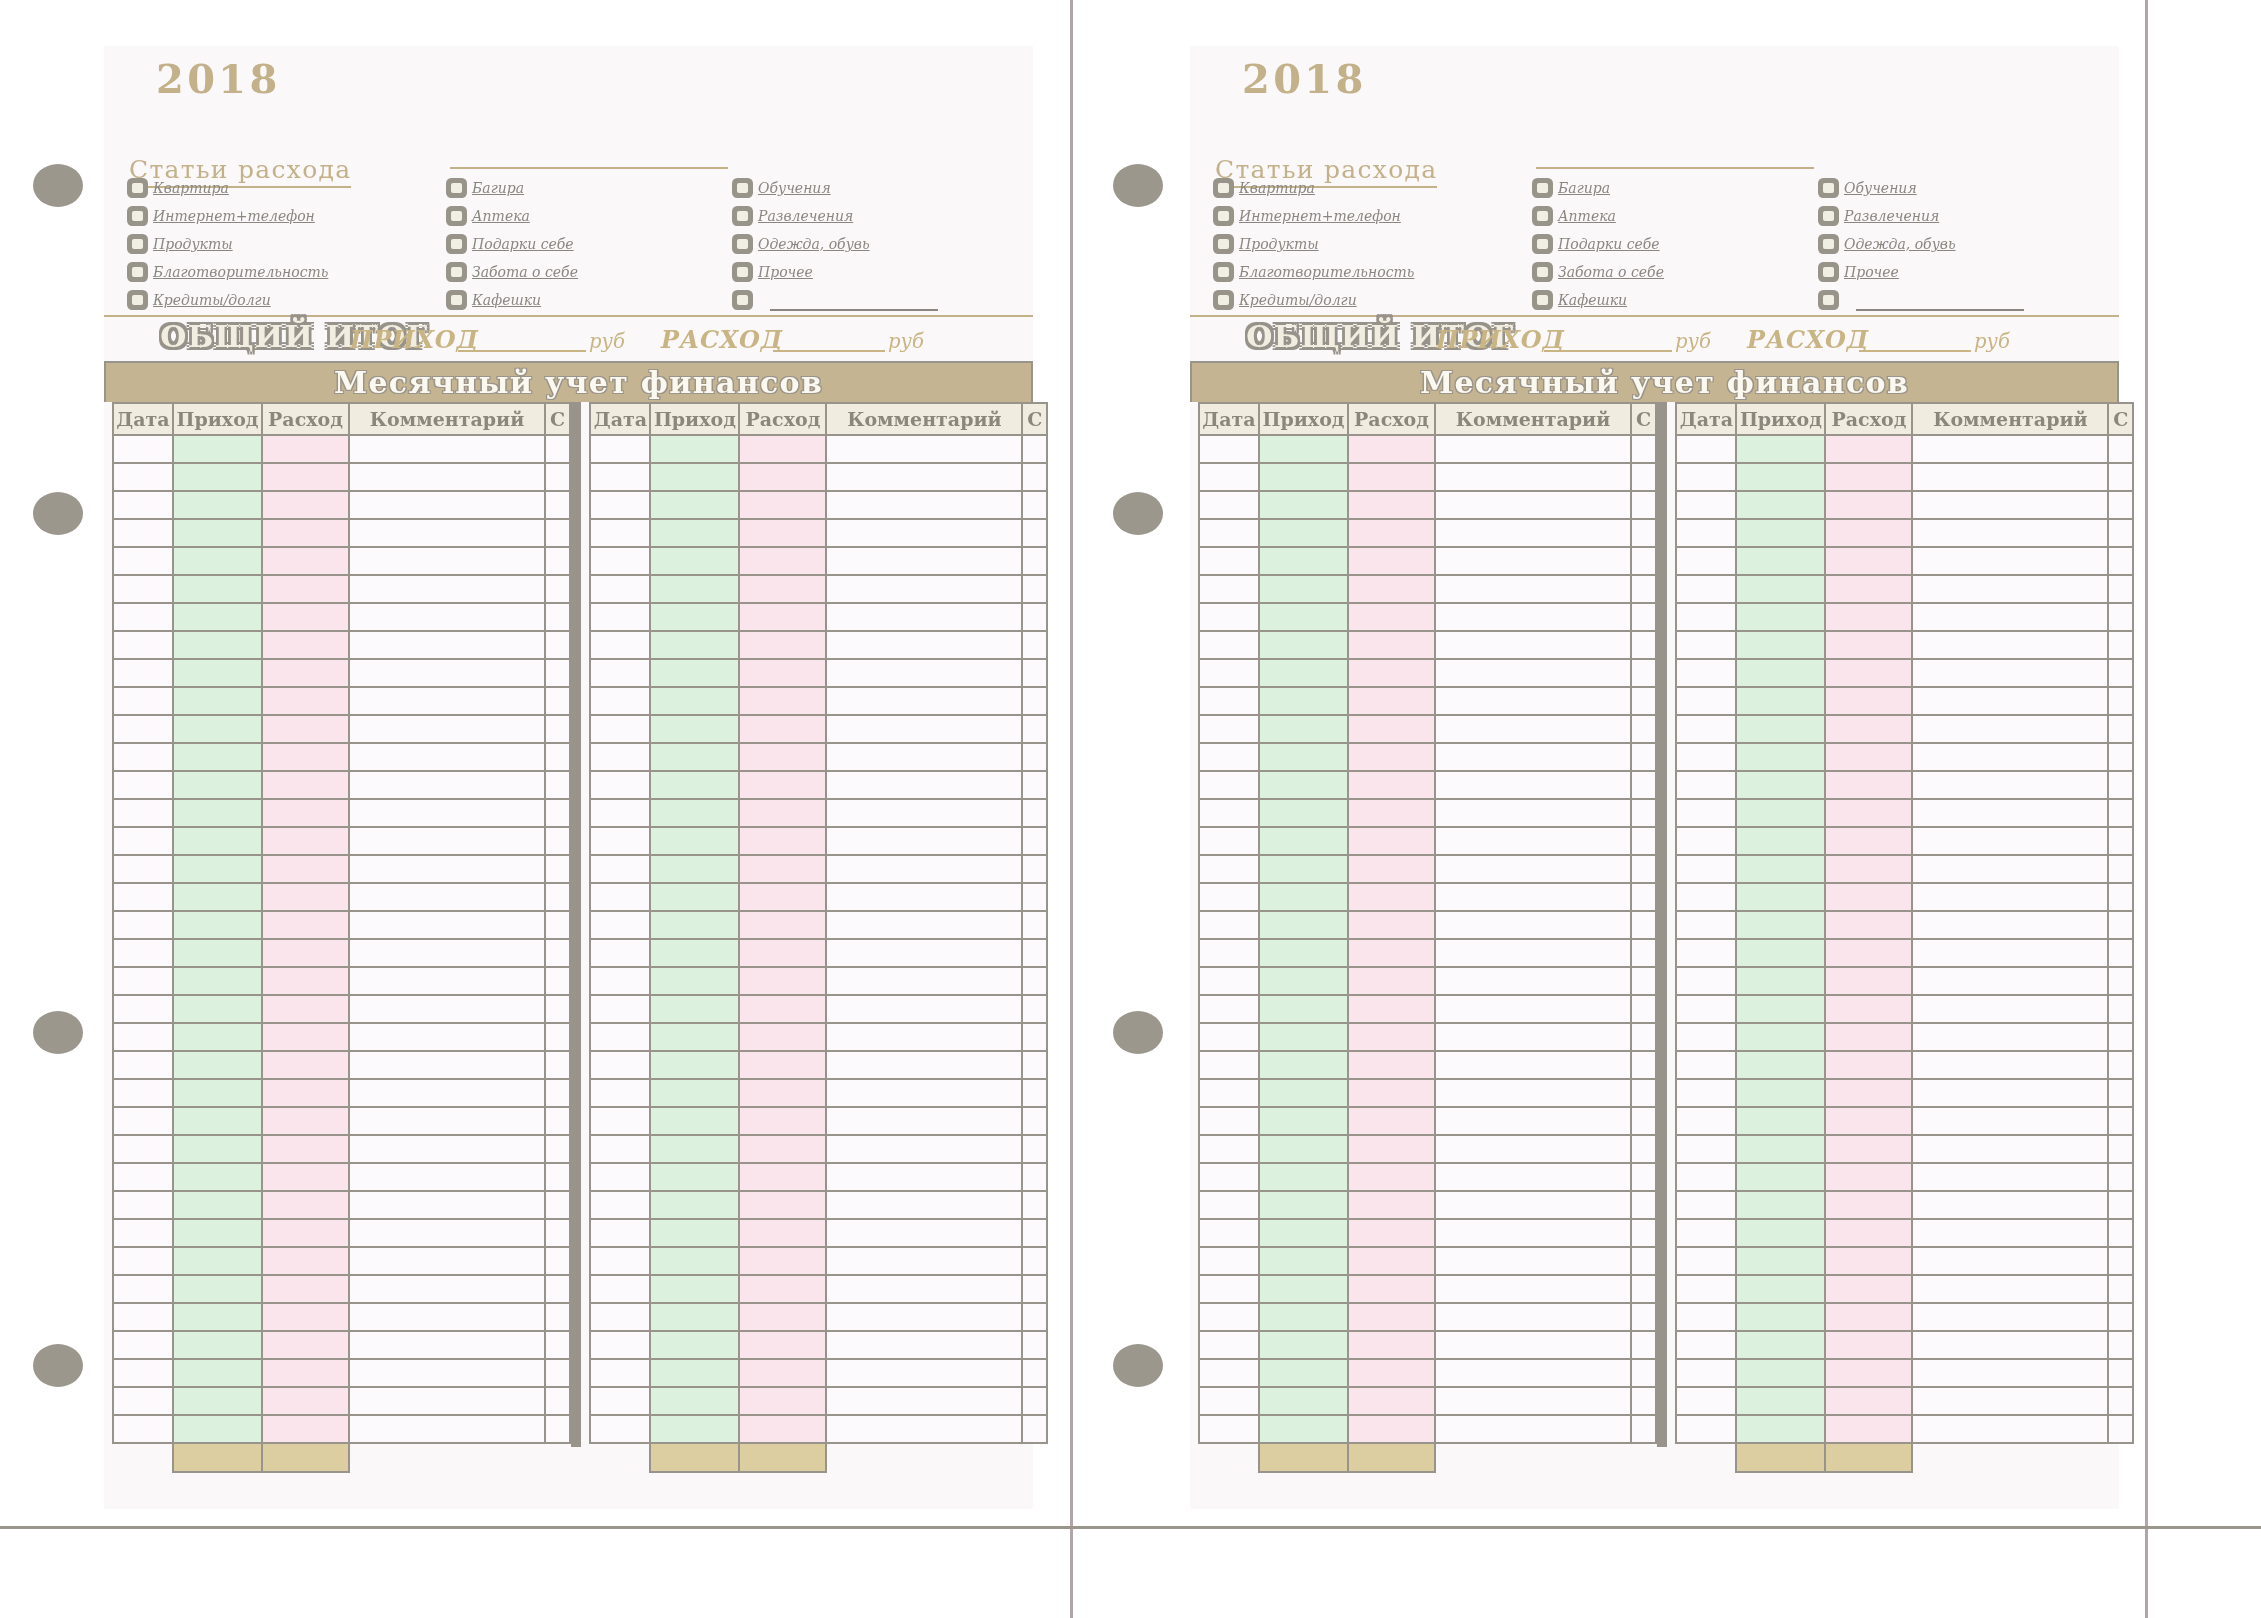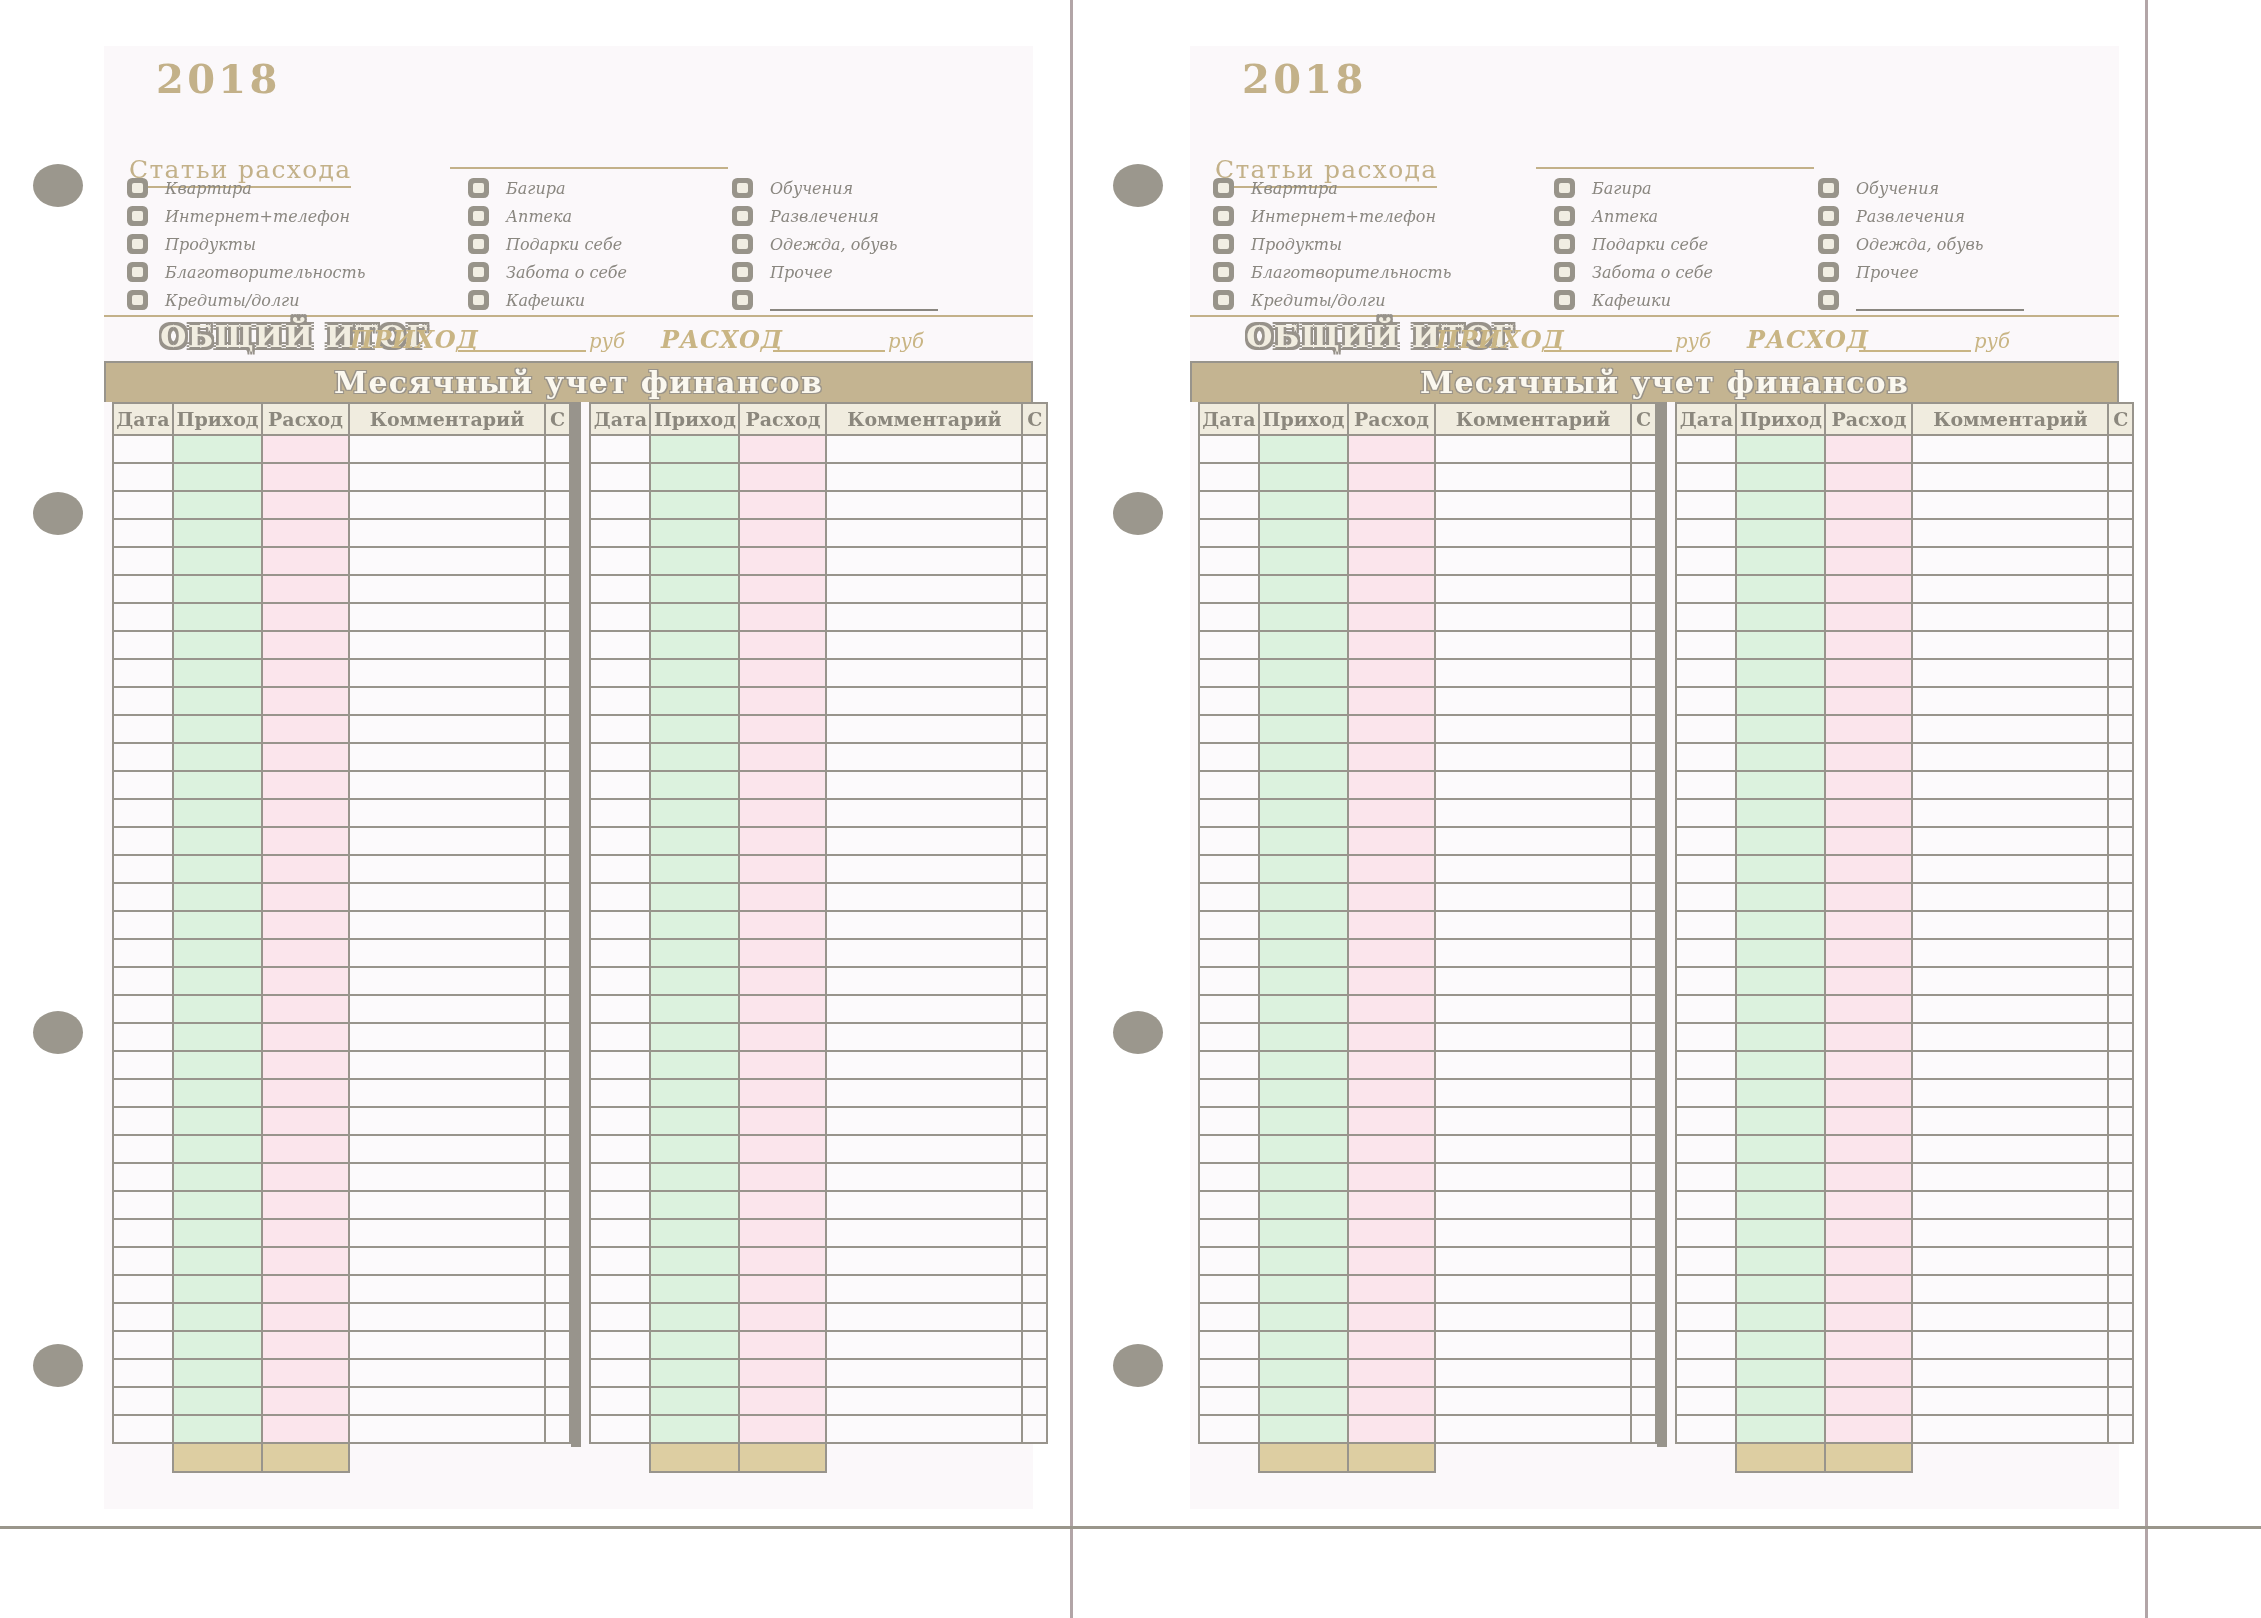--- a/index.html
+++ b/index.html
@@ -32,26 +32,26 @@
   .page-left{left:104px;}
   .page-right{left:1190px;}
   .page-title{position:absolute;top:9.1px;left:52px;right:0;text-align:left;
     font-size:40px;font-weight:bold;color:var(--accent);letter-spacing:3.3px;}
   .title-line{position:absolute;top:121px;left:346px;width:278px;height:0;
     border-bottom:2.6px solid var(--accent);}
   .section-heading{position:absolute;top:97px;left:25px;font-size:25px;font-weight:normal;
     color:var(--accent);border-bottom:2px solid var(--accent);padding-bottom:2px;letter-spacing:1.3px;margin-top:12px;}
   
   .checklist{position:absolute;top:128px;margin:0;padding:0;list-style:none;}
-  .checklist-0{left:23px;} .checklist-1{left:364px;} .checklist-2{left:628px;}
+  .checklist-0{left:23px;} .checklist-1{left:342px;} .checklist-2{left:628px;}
   .check-item{display:flex;align-items:center;height:28px;}
   .cb{width:21px;height:19.6px;border-radius:5.2px;background:var(--cbgray);
     display:flex;align-items:center;justify-content:center;flex:0 0 auto;}
   .cb-inner{width:10.4px;height:9.1px;border-radius:2px;background:#f1eee3;}
-  .check-label{margin-left:17px;font-style:italic;font-size:16px;color:var(--labelgray);white-space:nowrap;}
+  .check-label{margin-left:5px;font-style:italic;font-size:14px;color:var(--labelgray);white-space:nowrap;text-decoration:underline;}
   .blank-line{margin-left:17px;width:168px;height:19.6px;border-bottom:2px solid var(--labelgray);}
   .section-rule{position:absolute;top:269px;left:0;width:100%;height:0;border-bottom:2.6px solid var(--accent);}
   
   .summary{position:absolute;top:274px;left:0;width:100%;height:39px;}
   .summary .total-label{position:absolute;left:16.3px;top:-1.3px;font-size:30px;font-weight:bold;
     letter-spacing:1.3px;color:#f1ede0;
     text-shadow:-2.6px -2.6px 0 #97928a,2.6px -2.6px 0 #97928a,-2.6px 2.6px 0 #97928a,2.6px 2.6px 0 #97928a,
       -2.6px 0 0 #97928a,2.6px 0 0 #97928a,0 -2.6px 0 #97928a,0 2.6px 0 #97928a;padding-left:40px;}
   .summary .cur-label{position:absolute;top:5.2px;font-size:24px;font-weight:bold;font-style:italic;
     color:#c9b584;letter-spacing:0.7px;}

